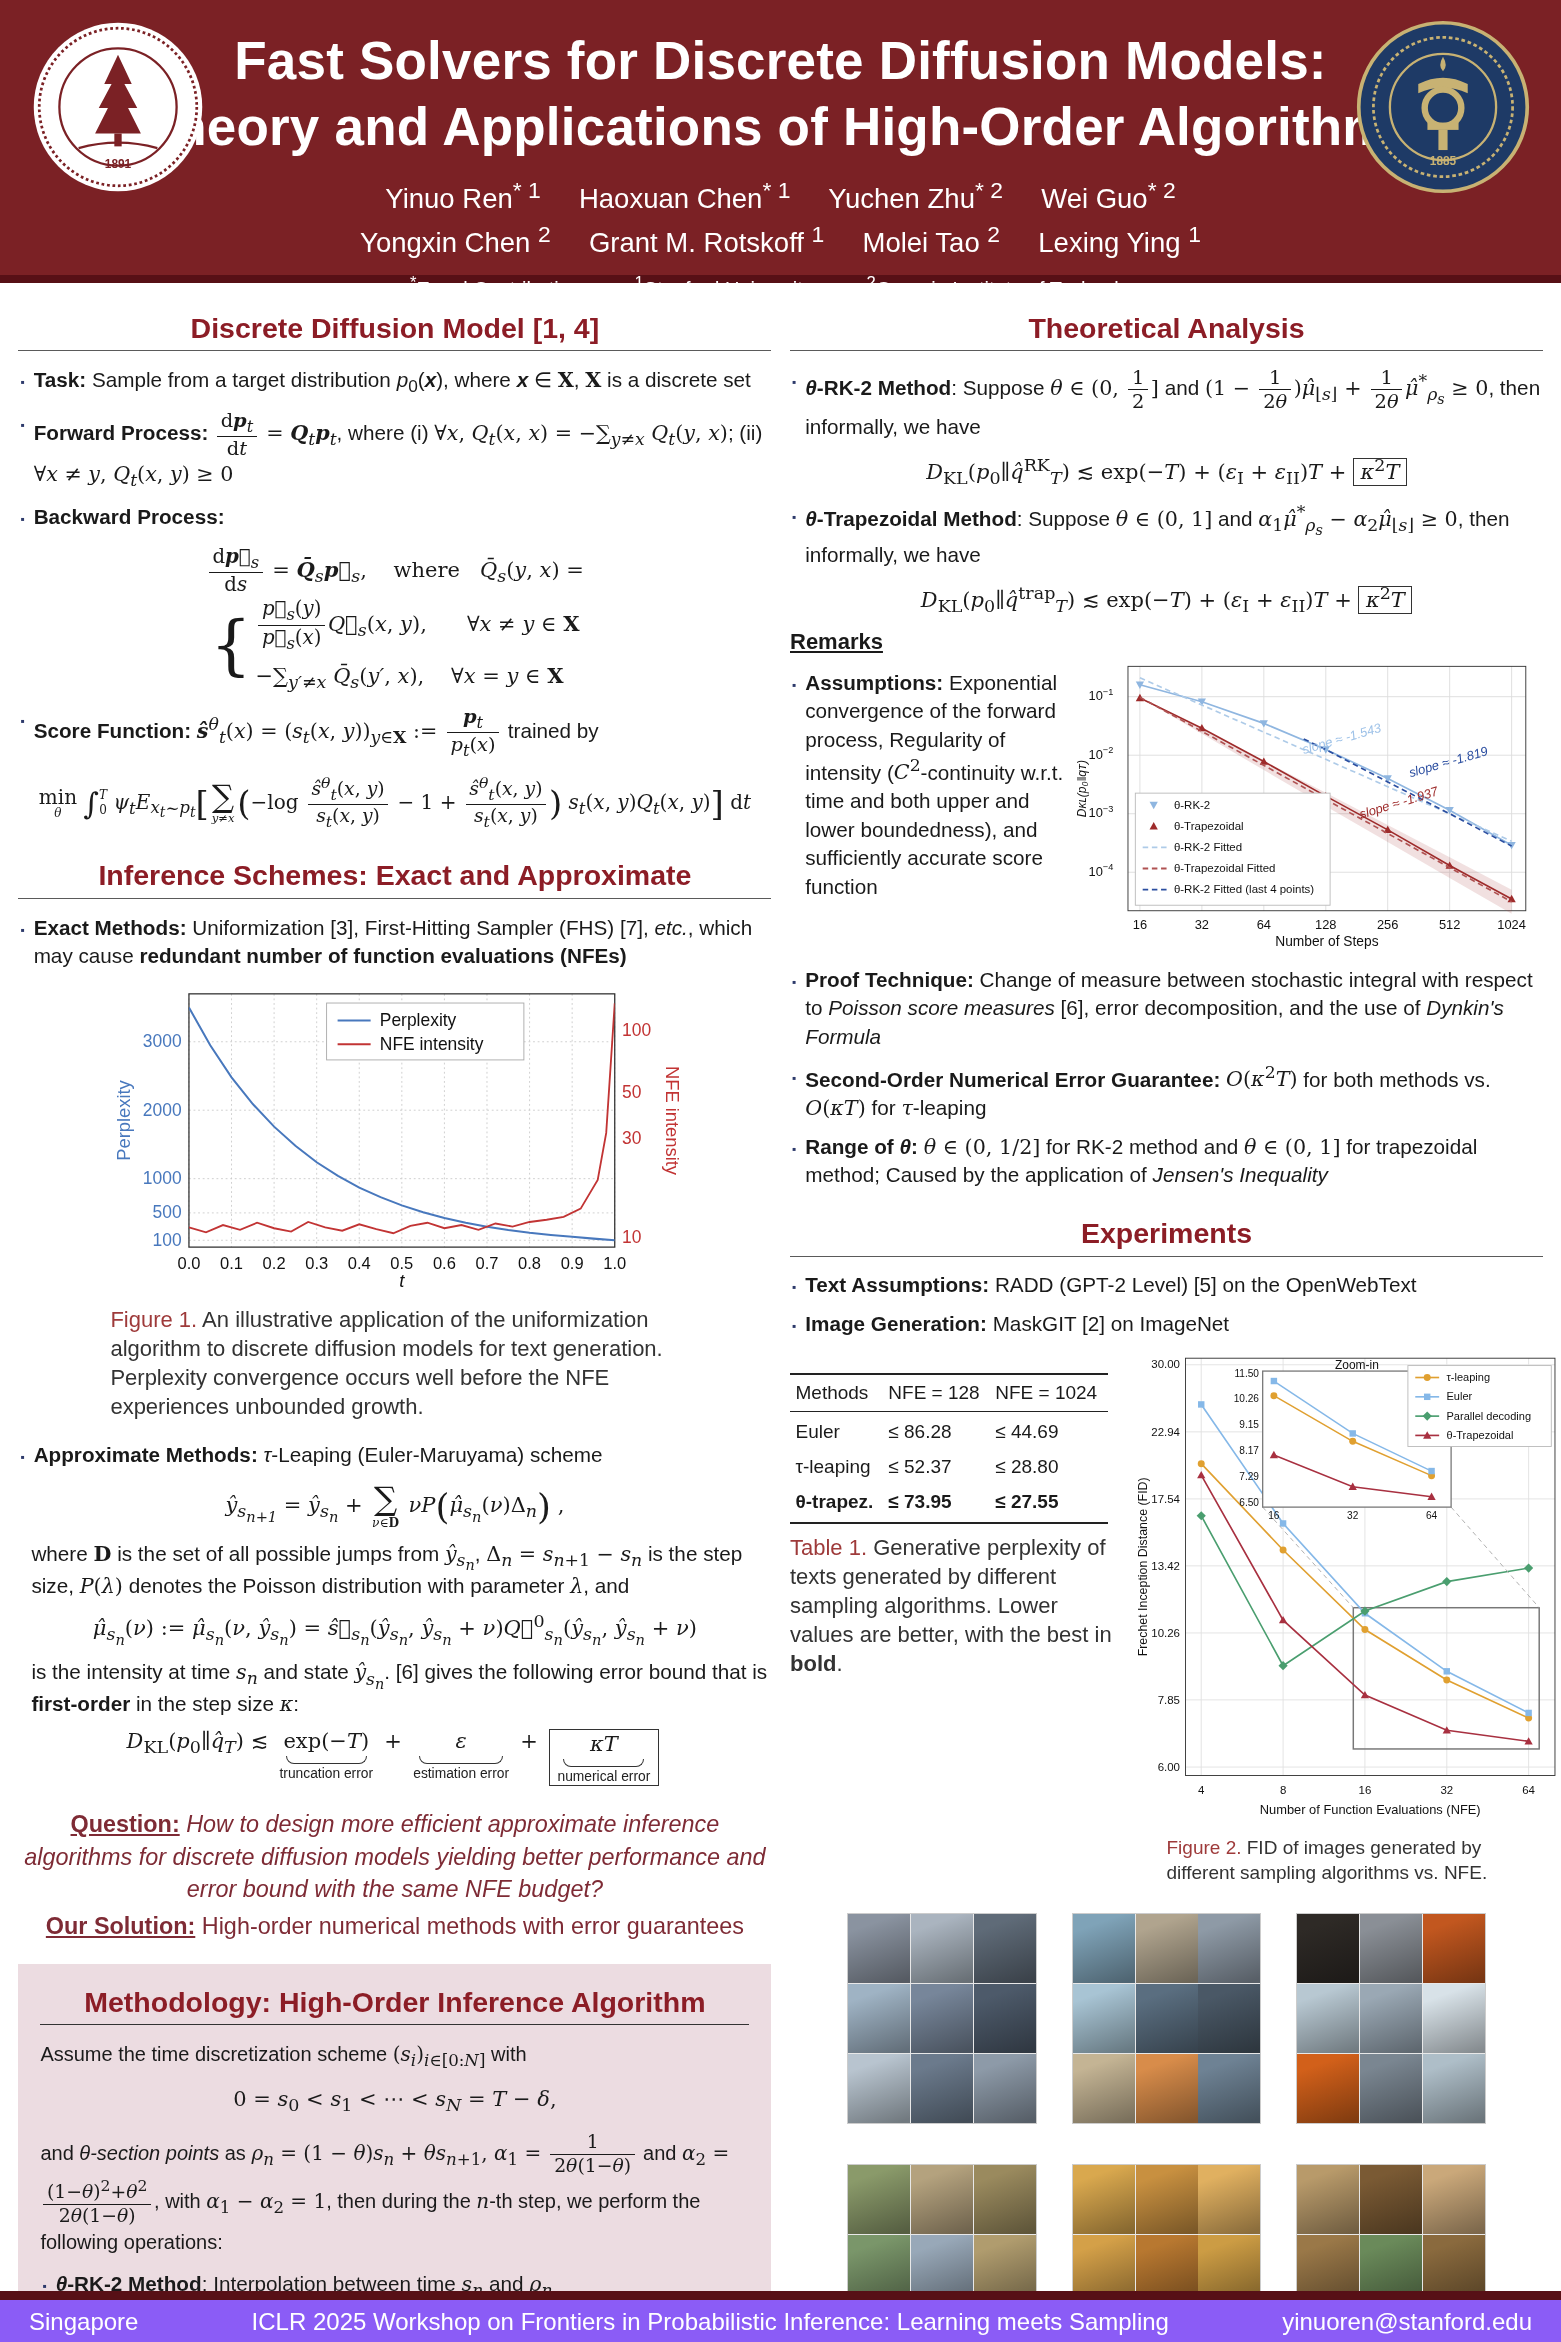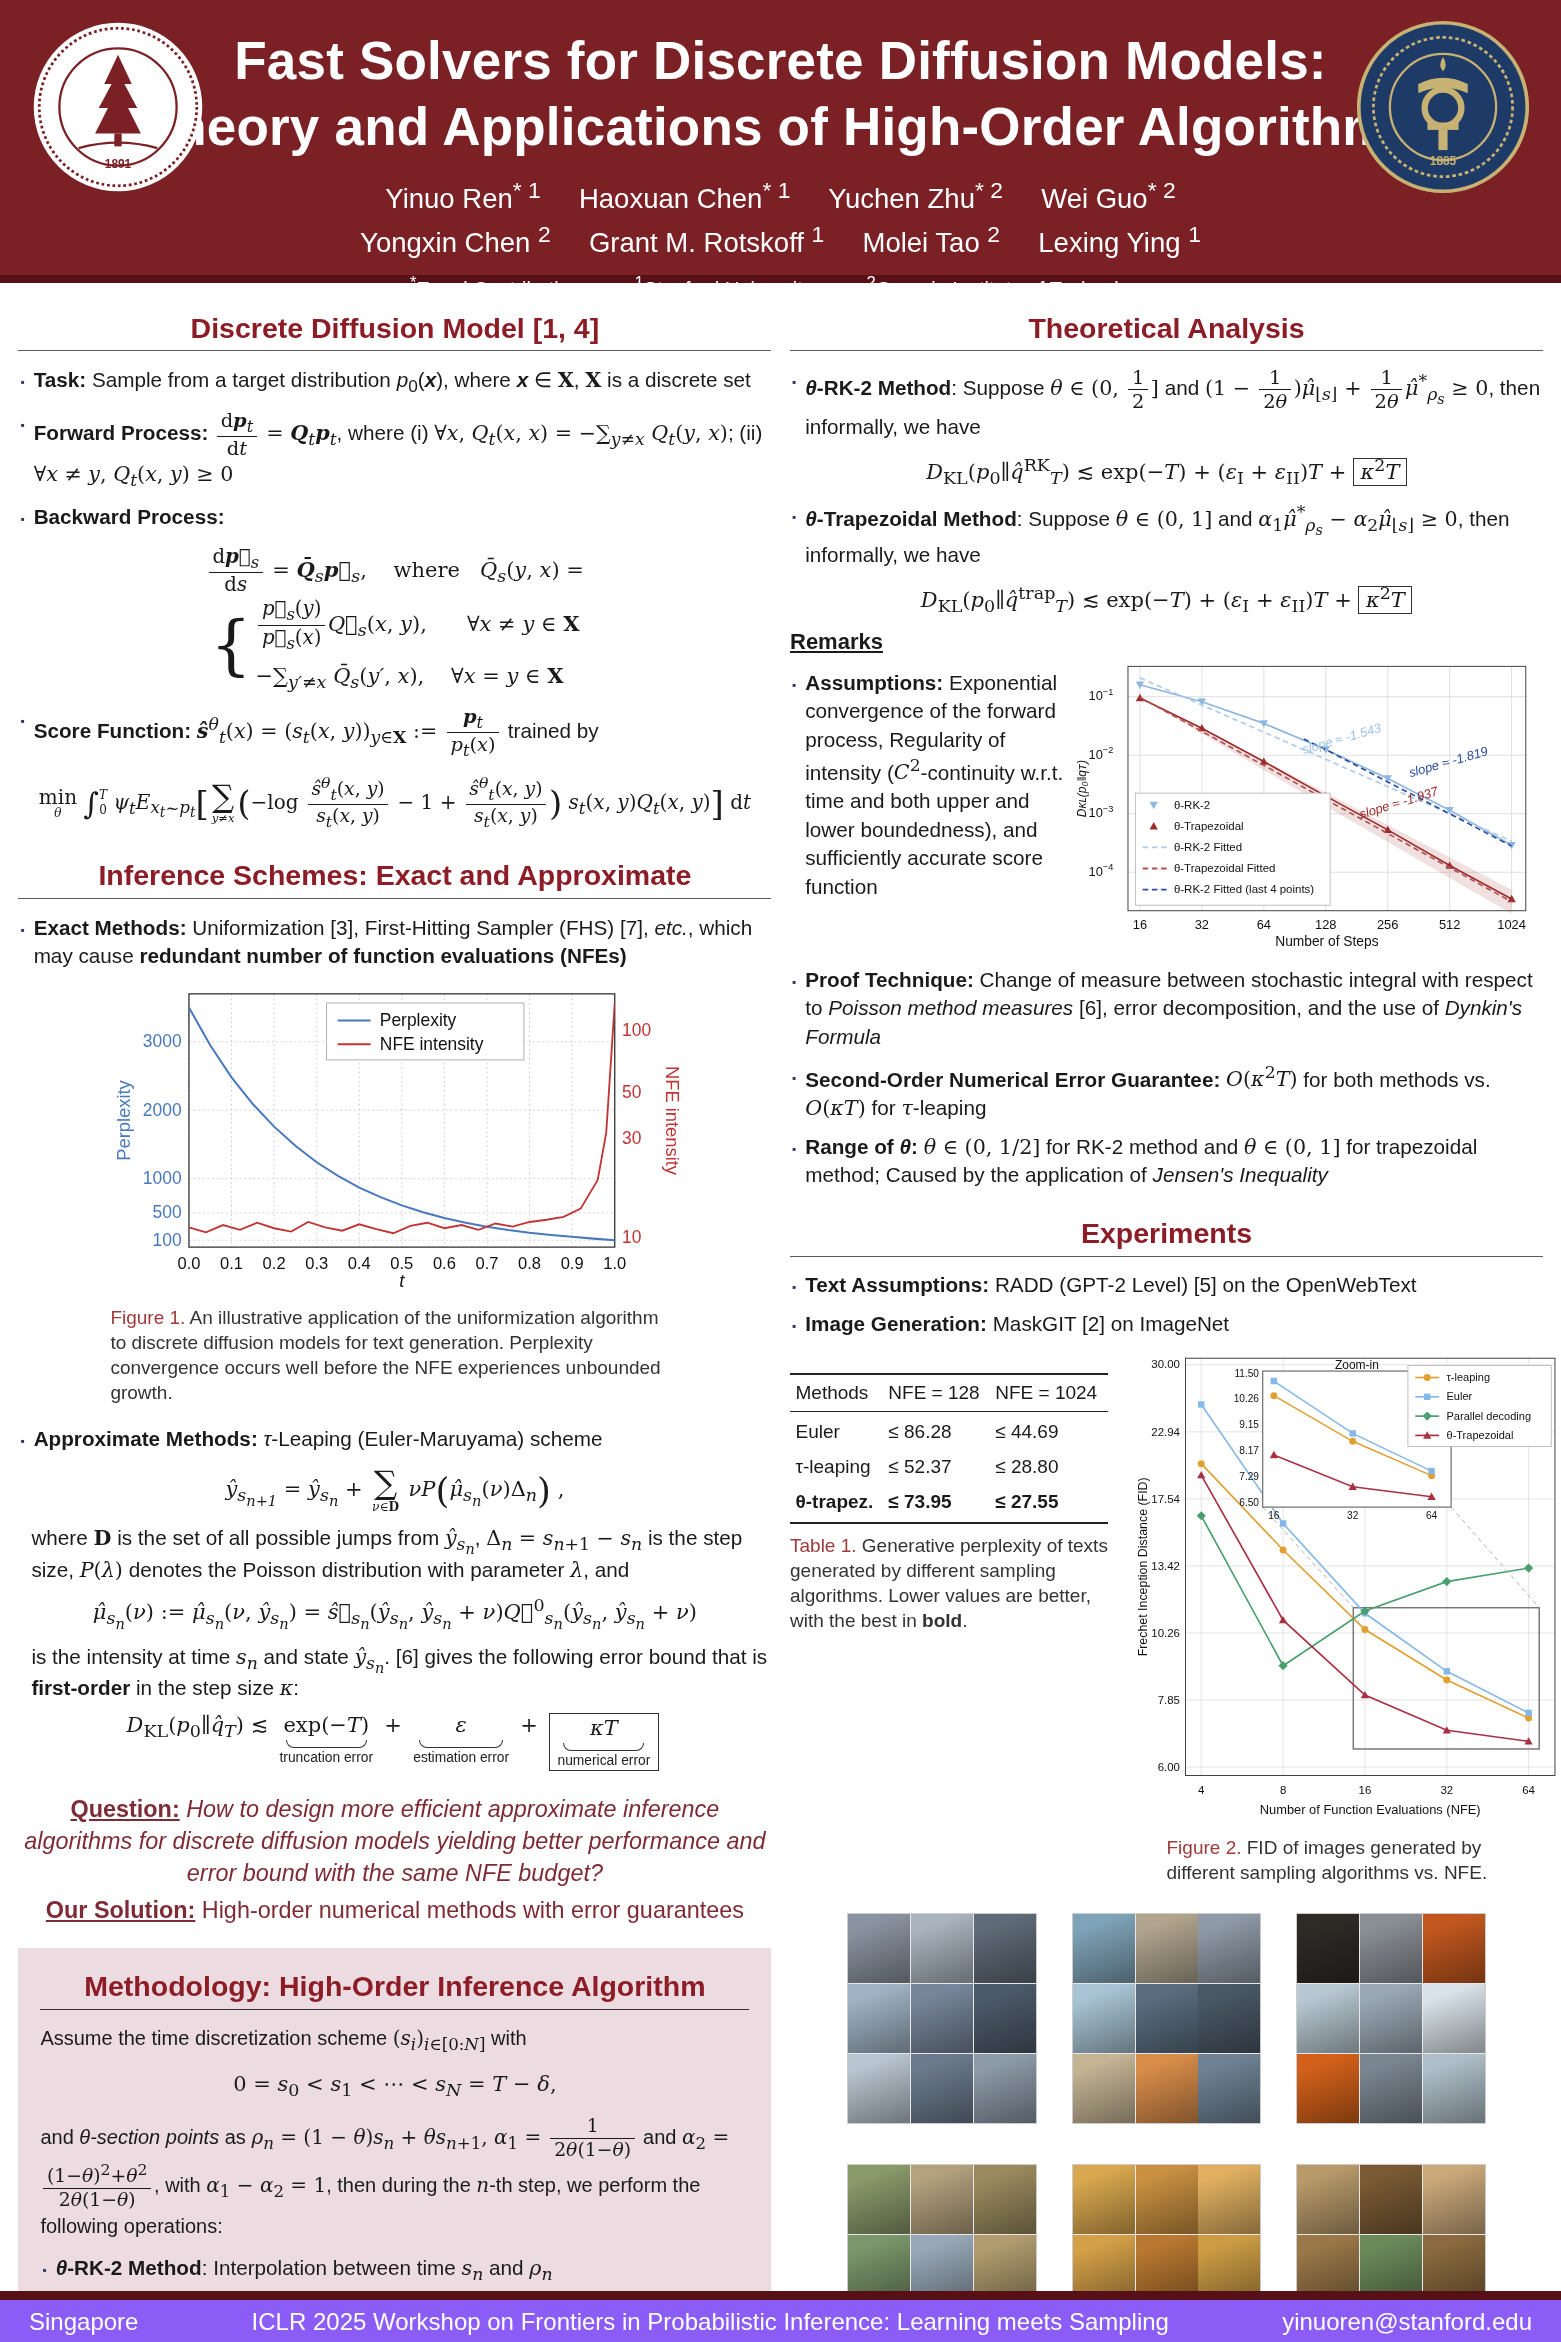--- a/index.html
+++ b/index.html
@@ -35,21 +35,21 @@
   .bg1{font-size:1.7em;vertical-align:middle;font-weight:200;}
   .ub{display:inline-flex;flex-direction:column;align-items:center;vertical-align:top;margin:0 4.6px;}
   .brace{width:85%;height:7.3px;border:1.3px solid #333;border-top:none;border-radius:0 0 8.3px 8.3px;margin-top:2.8px;}
   .ubl{font-size:13.8px;color:#222;margin-top:1.8px;font-family:"Liberation Sans",sans-serif;font-style:normal;}
   .boxed{border:1.4px solid #333;padding:1.8px 7.3px;}
   .kbox{border:1.4px solid #333;padding:0.9px 6.4px;}
   .bb{font-family:"DejaVu Serif",serif;font-weight:bold;}
   .cal{font-family:"DejaVu Serif",serif;font-style:italic;}
   
   .figwrap{text-align:center;margin:9.2px 0;}
-  .caption{font-size:19px;color:#333;line-height:1.32;margin:5.5px auto 3.7px;text-align:left;}
+  .caption{font-size:22px;color:#333;line-height:1.32;margin:5.5px auto 3.7px;text-align:left;}
   .figlab{color:#9e3a3a;}
   
   .question{color:#7e2b35;font-size:23.4px;line-height:1.38;margin:22px 3.7px 7.3px;text-align:center;}
   .question .qlab{font-weight:bold;text-decoration:underline;font-style:normal;}
   .question i{font-style:italic;}
   .solution{color:#7e2b35;font-size:23.4px;margin:5.5px 3.7px 9.2px;text-align:center;}
   .solution .qlab{font-weight:bold;text-decoration:underline;}
   
   .methbox{background:#ecdce1;margin-top:24px;padding:9.2px 22px 22px;}
   .methbox .sec-title{margin-top:13px;}
@@ -379,21 +379,21 @@
             <line x1="78" y1="205" x2="104" y2="205" stroke="#aecbe8" stroke-width="2" stroke-dasharray="6,4"></line>
             <text x="112" y="209" font-size="12.5" fill="#111">θ-RK-2 Fitted</text>
             <line x1="78" y1="228" x2="104" y2="228" stroke="#b05252" stroke-width="2" stroke-dasharray="6,4"></line>
             <text x="112" y="232" font-size="12.5" fill="#111">θ-Trapezoidal Fitted</text>
             <line x1="78" y1="251" x2="104" y2="251" stroke="#2b4ea0" stroke-width="2" stroke-dasharray="6,4"></line>
             <text x="112" y="255" font-size="12.5" fill="#111">θ-RK-2 Fitted (last 4 points)</text>
           </svg></div>
     </div>
     <div class="bullet">
         <span class="bm">▪</span>
-        <div class="btxt"><b>Proof Technique:</b> Change of measure between stochastic integral with respect to <i>Poisson method measures</i> [6], error decomposition, and the use of <i>Dynkin's Formula</i></div>
+        <div class="btxt"><b>Proof Technique:</b> Change of measure between stochastic integral with respect to <i>Poisson score measures</i> [6], error decomposition, and the use of <i>Dynkin's Formula</i></div>
       </div>
     <div class="bullet">
         <span class="bm">▪</span>
         <div class="btxt"><b>Second-Order Numerical Error Guarantee:</b> <span class="math"><i class="cal">O</i>(<i>κ</i><sup>2</sup><i>T</i>)</span> for both methods vs. <span class="math"><i class="cal">O</i>(<i>κT</i>)</span> for <span class="math"><i>τ</i></span>-leaping</div>
       </div>
     <div class="bullet">
         <span class="bm">▪</span>
         <div class="btxt"><b>Range of <i>θ</i>:</b> <span class="math"><i>θ</i> ∈ (0, 1/2]</span> for RK-2 method and <span class="math"><i>θ</i> ∈ (0, 1]</span> for trapezoidal method; Caused by the application of <i>Jensen's Inequality</i></div>
       </div>
   </div>

